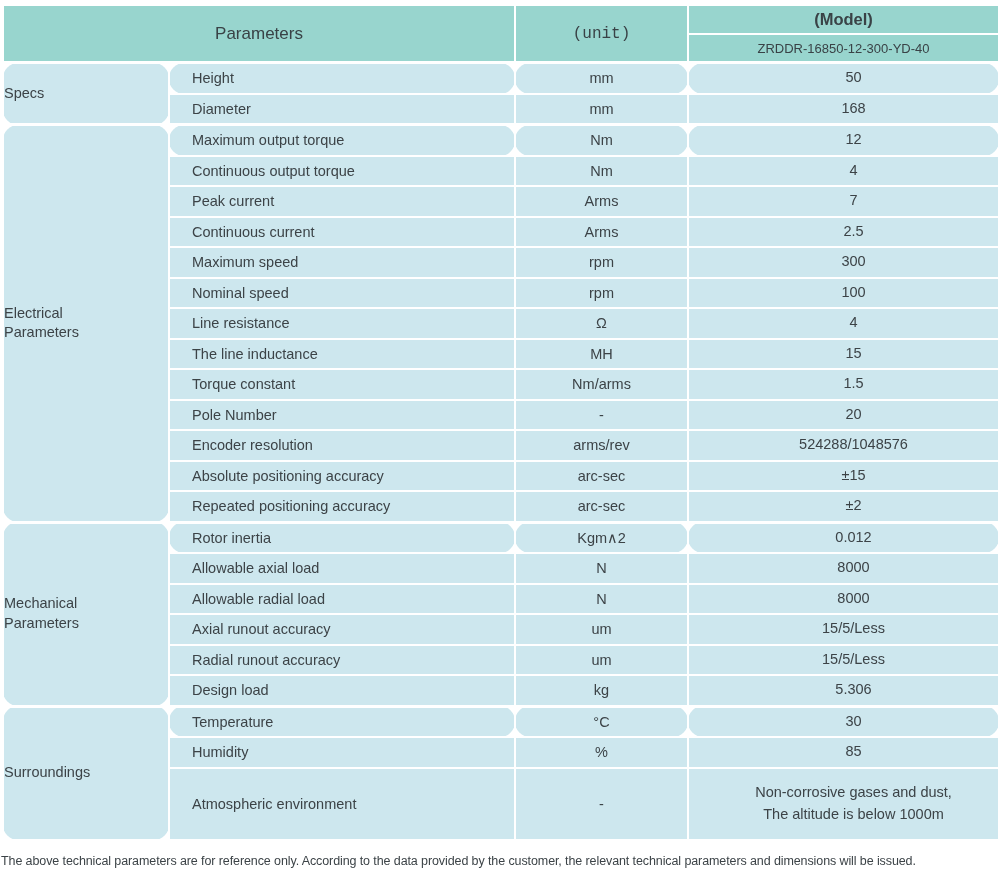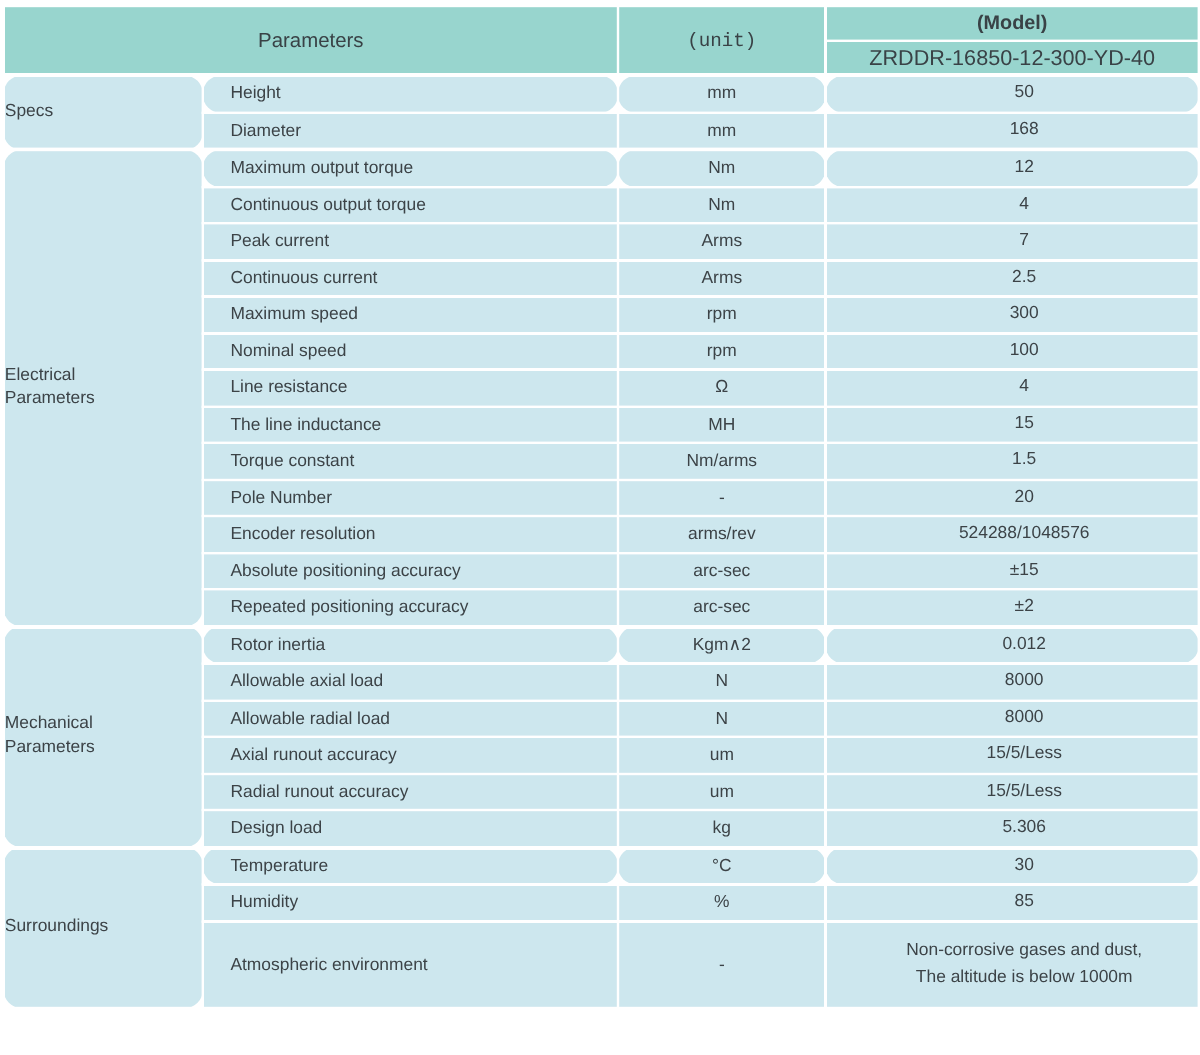--- a/index.html
+++ b/index.html
@@ -31,21 +31,21 @@
     overflow: hidden;
   }
   thead th {
     background: var(--header-bg, #98d5ce);
     text-align: center;
     color: #394246;
   }
   th.params-th   { font-size: 17px; }
   th.unit-th     { font-size: 16px; font-family: Liberation Mono, monospace; }
   th.model-th    { font-size: 16.5px; height: 27px; font-weight: bold; }
-  th.model-code-th { font-size: 18px; height: 26px; }
+  th.model-code-th { font-size: 13px; height: 26px; }
   tbody td {
     background: var(--row-bg, #cde7ee);
     font-size: 14.5px;
     height: 28.5px;
     text-align: center;
   }
   td.section-label {
     white-space: pre-line;
     line-height: 1.35;
     text-align: left;
@@ -214,13 +214,14 @@
         </tr>
         <tr class="tall">
           <td class="param-cell">Atmospheric environment</td>
           <td class="unit-cell">-</td>
           <td class="value-cell">Non-corrosive gases and dust,
 The altitude is below 1000m</td>
         </tr>
       </tbody>
   </table>
 
+  <p class="footer-note">The above technical parameters are for reference only. According to the data provided by the customer, the relevant technical parameters and dimensions will be issued.</p>
 </div>
 
 </body></html>

